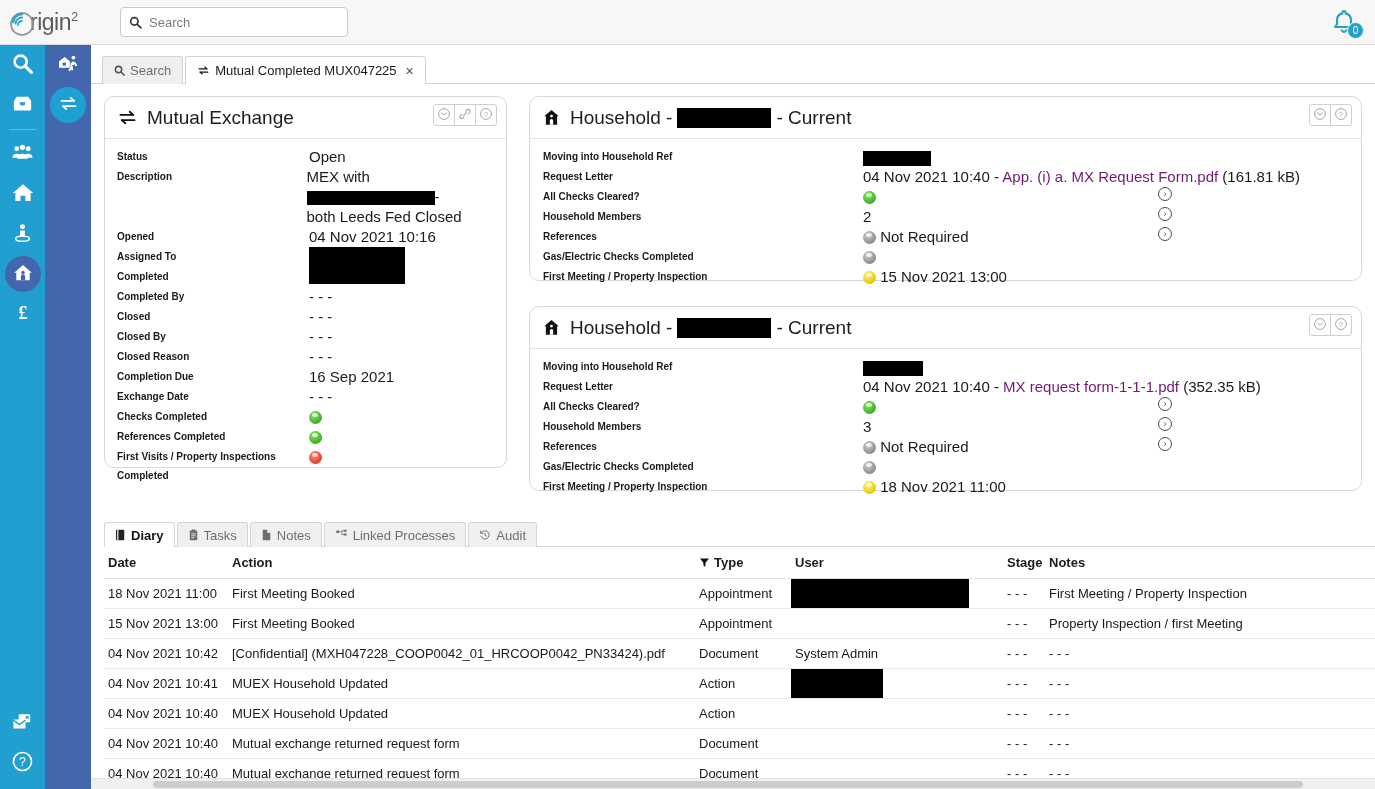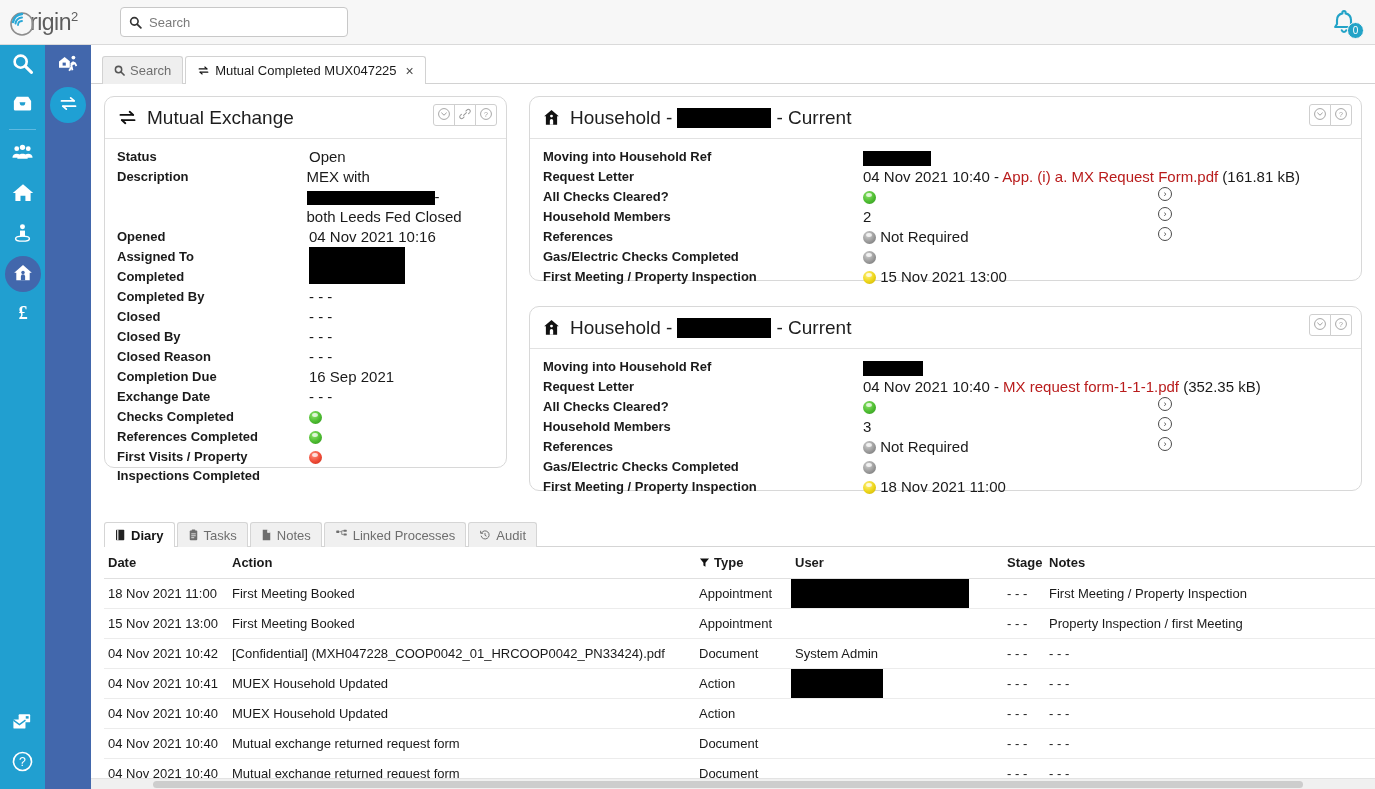--- a/index.html
+++ b/index.html
@@ -118,40 +118,40 @@
   .hbtn {
     width: 22px; height: 22px; border: 1px solid #cfcfcf; background: #fff;
     display:flex; align-items:center; justify-content:center; cursor: pointer;
     margin-left: -1px; color: #9a9a9a;
   }
   .hbtn:first-child { border-radius: 3px 0 0 3px; }
   .hbtn:last-child { border-radius: 0 3px 3px 0; }
 
   .rows { padding: 8px 0 6px 0; }
   .row { display: flex; align-items: flex-start; min-height: 20px; line-height: 20px; }
-  .row .lbl { font-weight: bold; font-size: 13px; color: #1a1a1a; }
+  .row .lbl { font-weight: bold; font-size: 10px; color: #1a1a1a; }
   .row .val { font-size: 15px; color: #1a1a1a; }
 
   
   .led { width: 13px; height: 13px; border-radius: 50%; display: inline-block; position: relative; vertical-align: -2px; }
   .led::after {
     content:""; position:absolute; left: 22%; top: 13%; width: 46%; height: 34%;
     border-radius: 50%; background: rgba(255,255,255,0.75);
   }
   .led-green { background: radial-gradient(circle at 38% 32%, #8ee36a 0%, #4cbb30 55%, #2f8f1d 100%); }
   .led-red   { background: radial-gradient(circle at 38% 32%, #ff8f7e 0%, #ef4a35 55%, #bf2d1c 100%); }
   .led-grey  { background: radial-gradient(circle at 38% 32%, #cfcfcf 0%, #9a9a9a 55%, #6f6f6f 100%); }
   .led-yellow{ background: radial-gradient(circle at 38% 32%, #fff27a 0%, #ecd417 55%, #c2ab0a 100%); }
 
   .chev-btn {
     width: 14px; height: 14px; border-radius: 50%; border: 1.3px solid #4a4a4a;
     display:flex; align-items:center; justify-content:center; cursor:pointer;
     color:#4a4a4a; font-size: 9px; line-height: 1;
   }
-  a.filelink { color: #b91c1c; text-decoration: none; }
+  a.filelink { color: #701a75; text-decoration: none; }
 
   
   #lower { position: absolute; left: 13px; top: 434px; width: 1271px; }
   #ltabs { display: flex; align-items: flex-end; height: 29px; border-bottom: 1px solid #d5d5d5; }
   .ltab {
     height: 25px; display: flex; align-items: center; padding: 0 10px;
     font-size: 13px; color: #6e6e6e; background: #f0f0f0;
     border: 1px solid #d5d5d5; border-bottom: none; border-radius: 3px 3px 0 0;
     margin-right: 2px; cursor: pointer; position: relative; top: 1px;
   }

